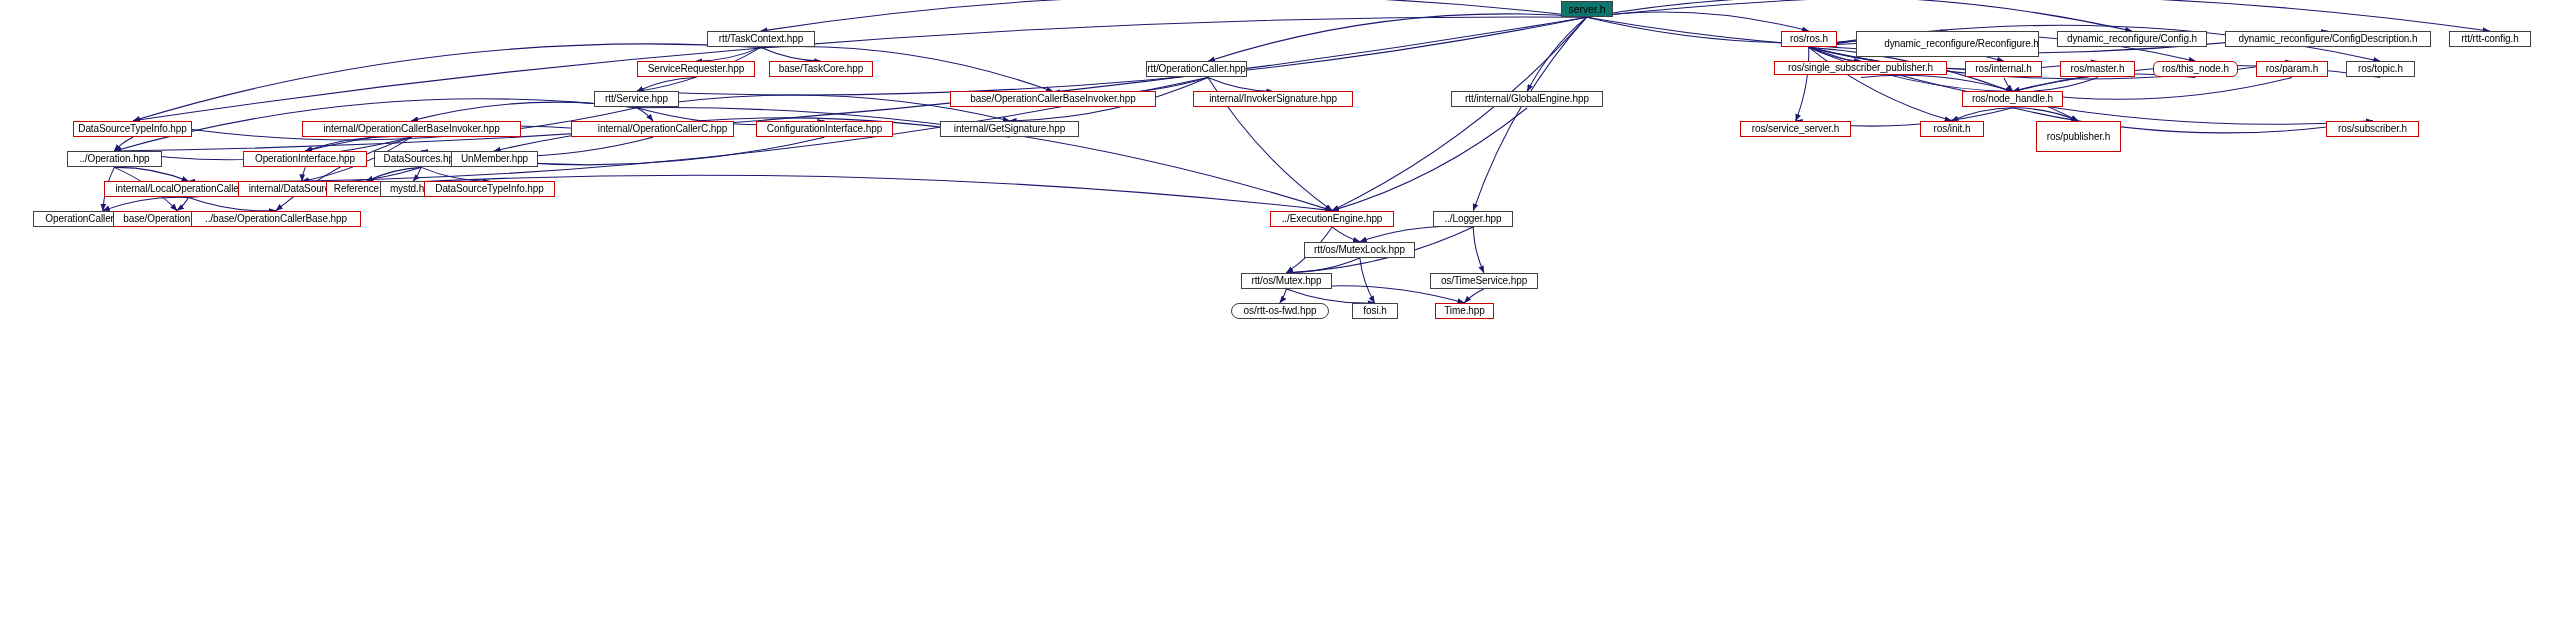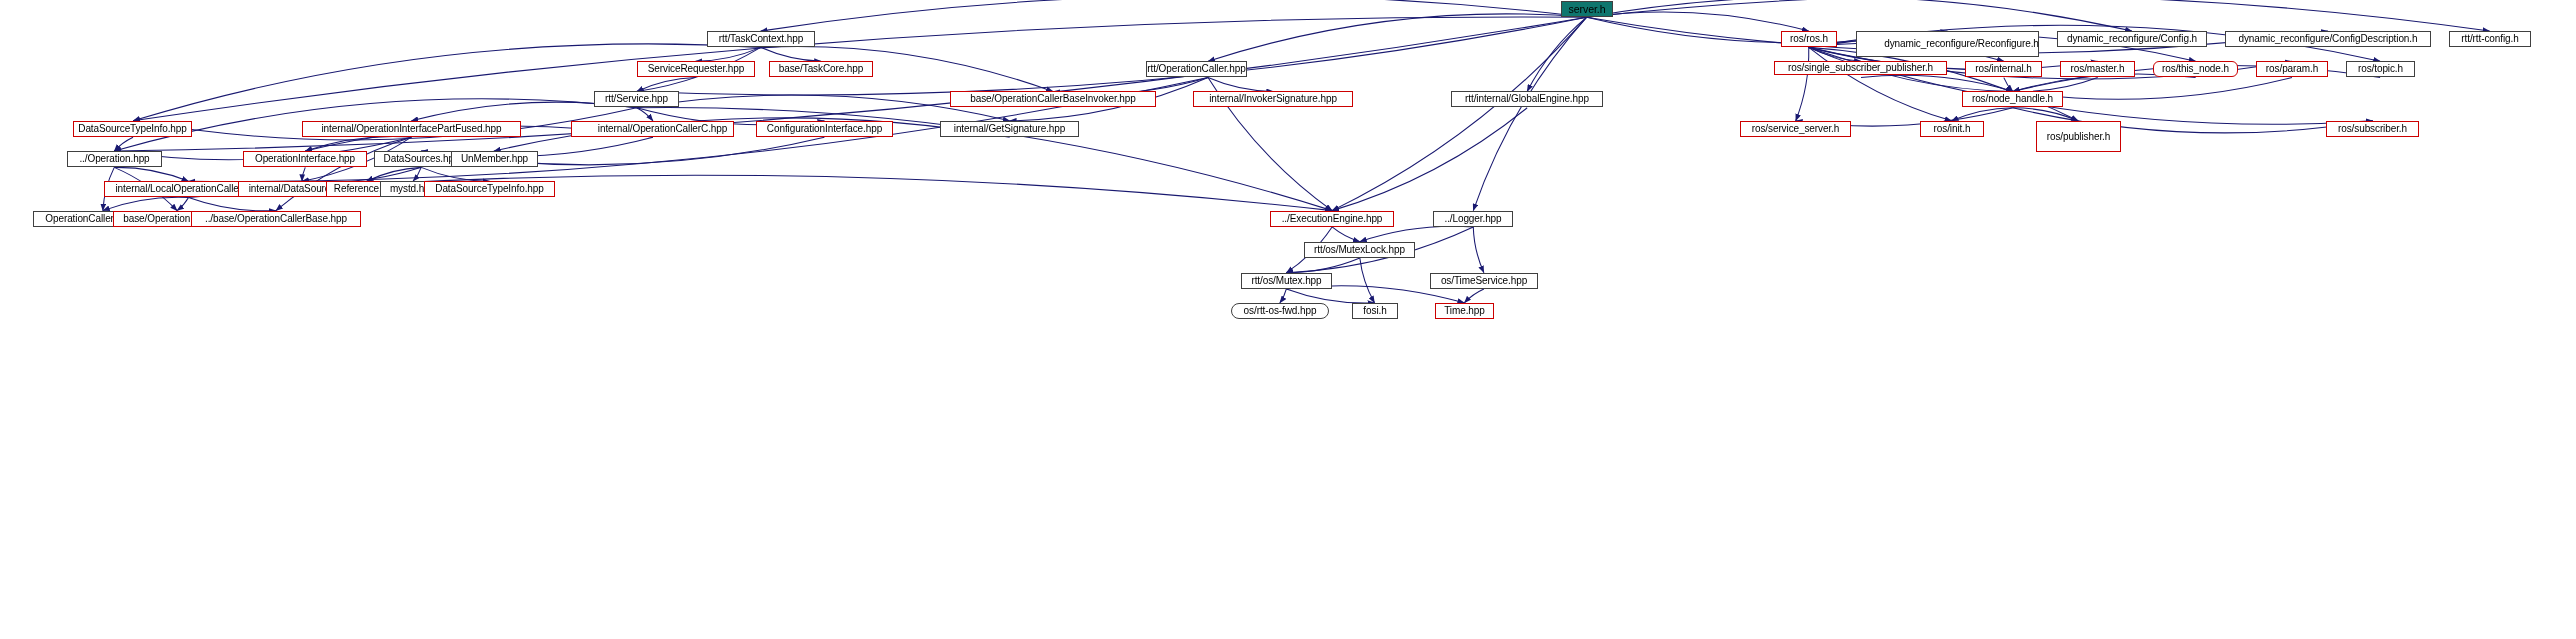--- a/index.html
+++ b/index.html
@@ -150,21 +150,21 @@
       <div class="node " style="left: 2060px; top: 61px; width: 75px; height: 16.3px;">ros/master.h</div>
       <div class="node " style="left: 2153px; top: 61px; width: 85px; height: 16.3px; border-radius: 6px;">ros/this_node.h</div>
       <div class="node " style="left: 2256px; top: 61px; width: 72px; height: 16.3px;">ros/param.h</div>
       <div class="node black" style="left: 2346px; top: 61px; width: 69px; height: 16.3px;">ros/topic.h</div>
       <div class="node black" style="left: 594px; top: 91px; width: 85px; height: 16.3px;">rtt/Service.hpp</div>
       <div class="node " style="left: 950px; top: 91px; width: 206px; height: 16.3px;">base/OperationCallerBaseInvoker.hpp</div>
       <div class="node " style="left: 1193px; top: 91px; width: 160px; height: 16.3px;">internal/InvokerSignature.hpp</div>
       <div class="node black" style="left: 1451px; top: 91px; width: 152px; height: 16.3px;">rtt/internal/GlobalEngine.hpp</div>
       <div class="node " style="left: 1962px; top: 91px; width: 101px; height: 16.3px;">ros/node_handle.h</div>
       <div class="node " style="left: 73px; top: 121px; width: 119px; height: 16.3px;">DataSourceTypeInfo.hpp</div>
-      <div class="node " style="left: 302px; top: 121px; width: 219px; height: 16.3px;">internal/OperationInterfacePartFused.hpp</div>
+      <div class="node " style="left: 302px; top: 121px; width: 219px; height: 16.3px;">internal/OperationCallerBaseInvoker.hpp</div>
       <div class="node " style="left: 571px; top: 121px; width: 163px; height: 16.3px; padding-left: 20px;">internal/OperationCallerC.hpp</div>
       <div class="node " style="left: 756px; top: 121px; width: 137px; height: 16.3px;">ConfigurationInterface.hpp</div>
       <div class="node black" style="left: 940px; top: 121px; width: 139px; height: 16.3px;">internal/GetSignature.hpp</div>
       <div class="node " style="left: 1740px; top: 121px; width: 111px; height: 16.3px;">ros/service_server.h</div>
       <div class="node " style="left: 1920px; top: 121px; width: 64px; height: 16.3px;">ros/init.h</div>
       <div class="node " style="left: 2036px; top: 121px; width: 85px; height: 31px;">ros/publisher.h</div>
       <div class="node " style="left: 2326px; top: 121px; width: 93px; height: 16.3px;">ros/subscriber.h</div>
       <div class="node black" style="left: 67px; top: 151px; width: 95px; height: 16.3px;">../Operation.hpp</div>
       <div class="node " style="left: 243px; top: 151px; width: 124px; height: 16.3px;">OperationInterface.hpp</div>
       <div class="node black" style="left: 374px; top: 151px; width: 95px; height: 16.3px;">DataSources.hpp</div>

